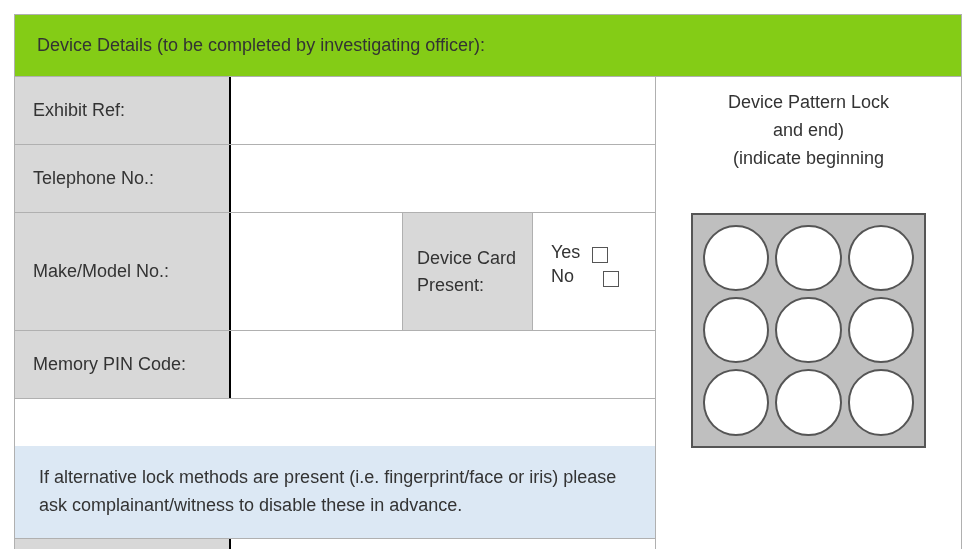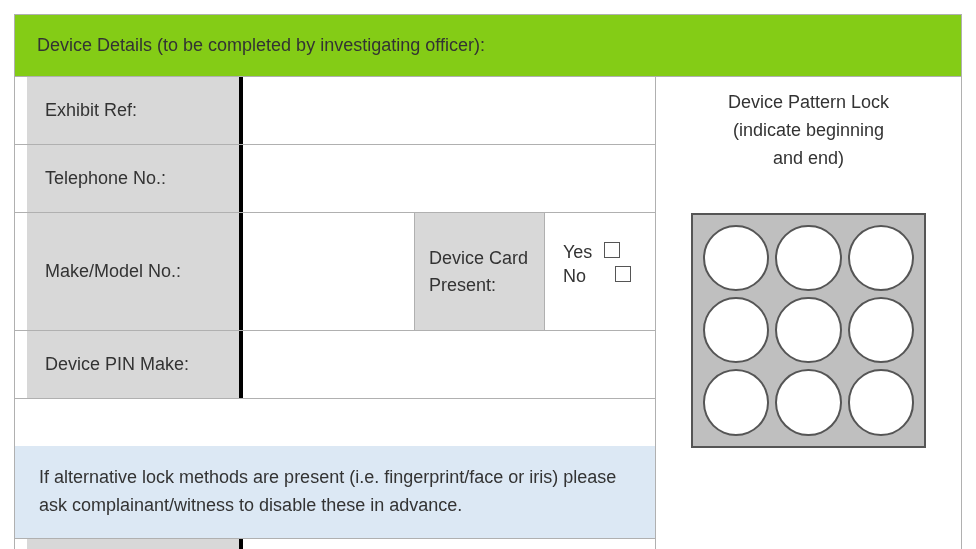--- a/index.html
+++ b/index.html
@@ -41,24 +41,23 @@
     }
     .form-row {
       display: flex;
       border-bottom: 1px solid #b0b0b0;
       min-height: 68px;
     }
     .label-cell {
       flex: 0 0 216px;
       background: #d8d8d8;
       padding: 22px 18px;
-      border-right: 4px solid #000000;
+      border-right: 2px solid #000000;
       display: flex;
       align-items: center;
-      margin-left: 12px;
     }
     .value-cell {
       flex: 1;
       padding: 10px;
       background: #fff;
     }
     .mem-row { min-height: 118px; }
     .mem-row .make-value {
       flex: 0 0 172px;
       border-right: 1px solid #b0b0b0;
@@ -73,21 +72,21 @@
       align-items: center;
       line-height: 1.5;
     }
     .mem-value {
       flex: 1;
       background: #fff;
       padding: 26px 18px;
     }
     .yn-line {
       display: flex;
-      align-items: flex-start;
+      align-items: flex-end;
       gap: 12px;
       margin: 3px 0;
     }
     .checkbox {
       width: 16px;
       height: 16px;
       border: 1.5px solid #555;
       background: #fff;
     }
     .note-row {
@@ -167,41 +166,41 @@
           </div>
           <div class="yn-line">
             <span>No</span>&nbsp;
             <span class="checkbox"></span>
           </div>
         </div>
       </div>
 
       <div class="form-row">
         <div class="label-cell">
-          <span>Device PIN Make:</span>
+          <span>Memory PIN Code:</span>
         </div>
         <div class="value-cell"></div>
       </div>
 
       <div class="note-row">
         <span>If alternative lock methods are present (i.e. fingerprint/face or iris) please ask complainant/witness to disable these in advance.</span>
       </div>
 
       <div class="partial-row">
         <div class="label-cell"></div>
         <div class="value-cell"></div>
       </div>
 
     </div>
 
     <div class="right-col">
       <div class="pattern-title">
         <div>Device Pattern Lock</div>
+        <div>and end)</div>
         <div>(indicate beginning</div>
-        <div>and end)</div>
       </div>
       <div class="pattern-grid">
         <div class="dot"></div>
         <div class="dot"></div>
         <div class="dot"></div>
         <div class="dot"></div>
         <div class="dot"></div>
         <div class="dot"></div>
         <div class="dot"></div>
         <div class="dot"></div>

